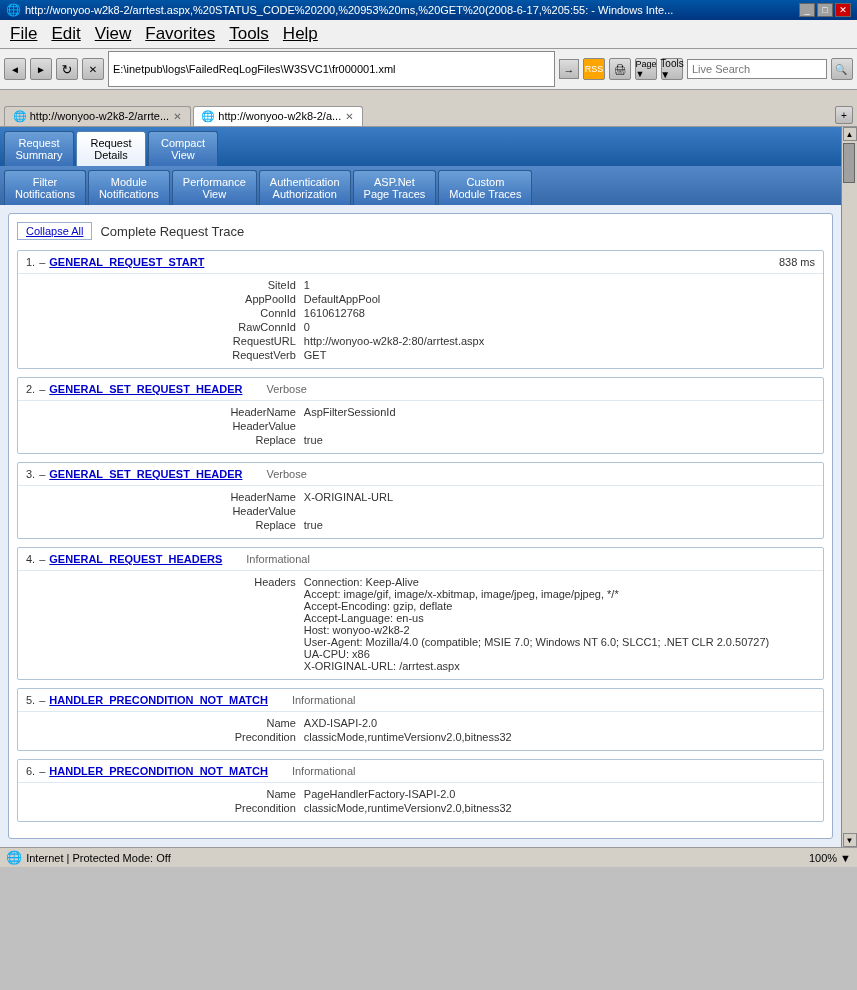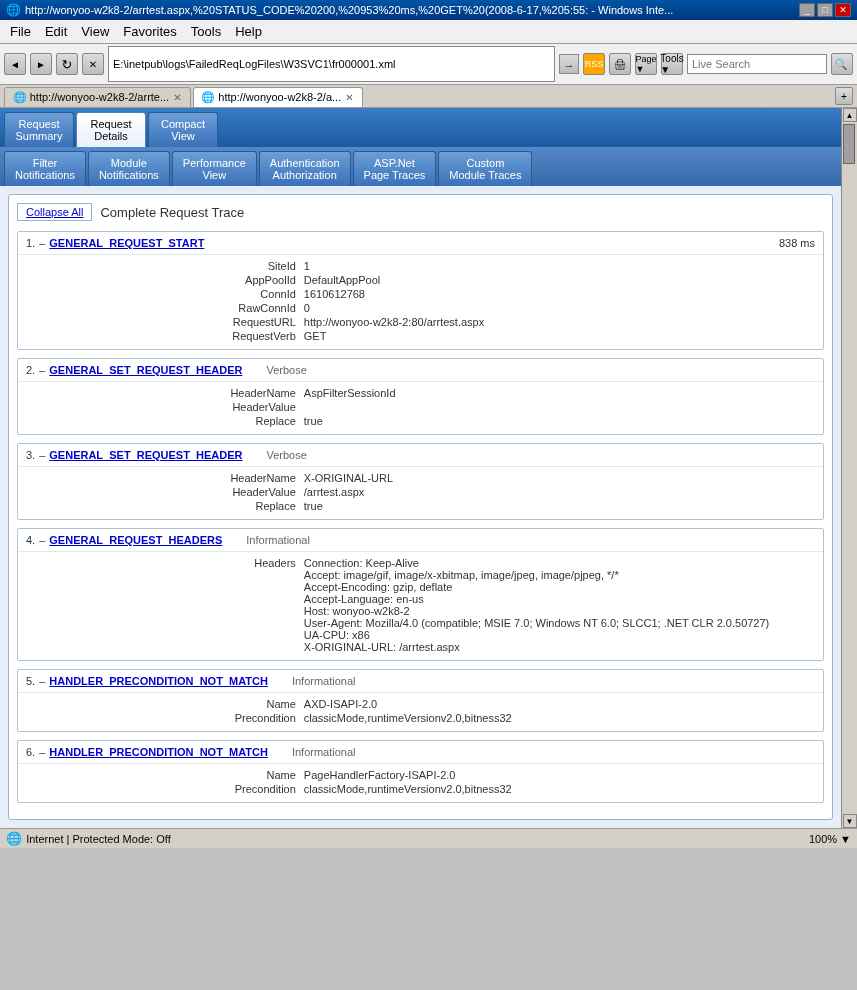--- a/index.html
+++ b/index.html
@@ -29,23 +29,24 @@
     
     .menu-bar {
       background: #f0f0f0;
       border-bottom: 1px solid #999;
       padding: 2px 4px;
       display: flex;
       gap: 2px;
     }
     .menu-item {
       padding: 2px 6px;
-      font-size: 13px;
+      font-size: 17px;
       cursor: pointer;
       color: #000;
+      text-decoration: underline;
     }
 
     
     .address-bar {
       background: #f0f0f0;
       border-bottom: 1px solid #999;
       padding: 2px 4px;
       display: flex;
       align-items: center;
       gap: 4px;
@@ -81,21 +82,21 @@
       padding: 1px 4px;
       font-size: 11px;
       background: white;
     }
 
     
     .browser-tabs {
       background: #d4d0c8;
       display: flex;
       align-items: flex-end;
-      padding: 2px 4px 0 4px;
+      padding: 16px 4px 0 4px;
       border-bottom: 1px solid #999;
       gap: 2px;
     }
     .browser-tab {
       background: #d4d0c8;
       border: 1px solid #999;
       border-bottom: none;
       padding: 3px 8px;
       font-size: 11px;
       cursor: pointer;
@@ -485,21 +486,20 @@
               </div>
             </div>
             <div class="trace-entry-body">
               <div class="trace-data-table">
                 <div class="trace-data-row">
                   <span class="trace-data-key">HeaderName</span>
                   <span class="trace-data-val">X-ORIGINAL-URL</span>
                 </div>
                 <div class="trace-data-row">
                   <span class="trace-data-key">HeaderValue</span>
-                  <span class="trace-data-val">/arrtest.aspx</span>
                 </div>
                 <div class="trace-data-row">
                   <span class="trace-data-key">Replace</span>
                   <span class="trace-data-val">true</span>
                 </div>
               </div>
             </div>
           </div>
 
           <div class="trace-entry">

